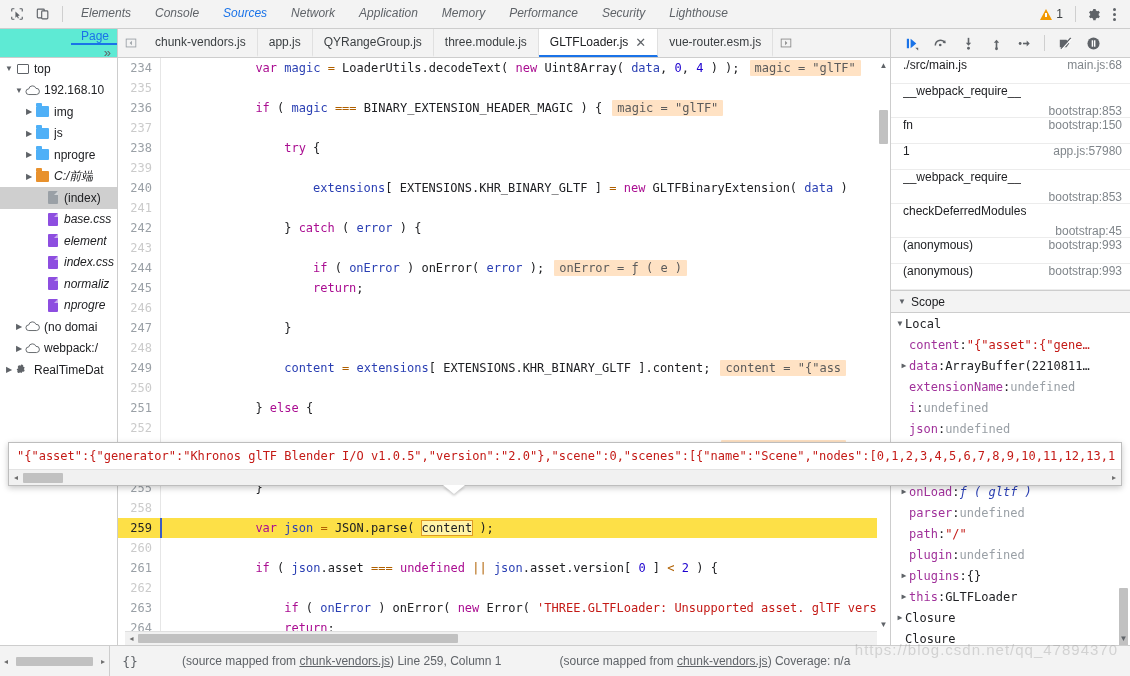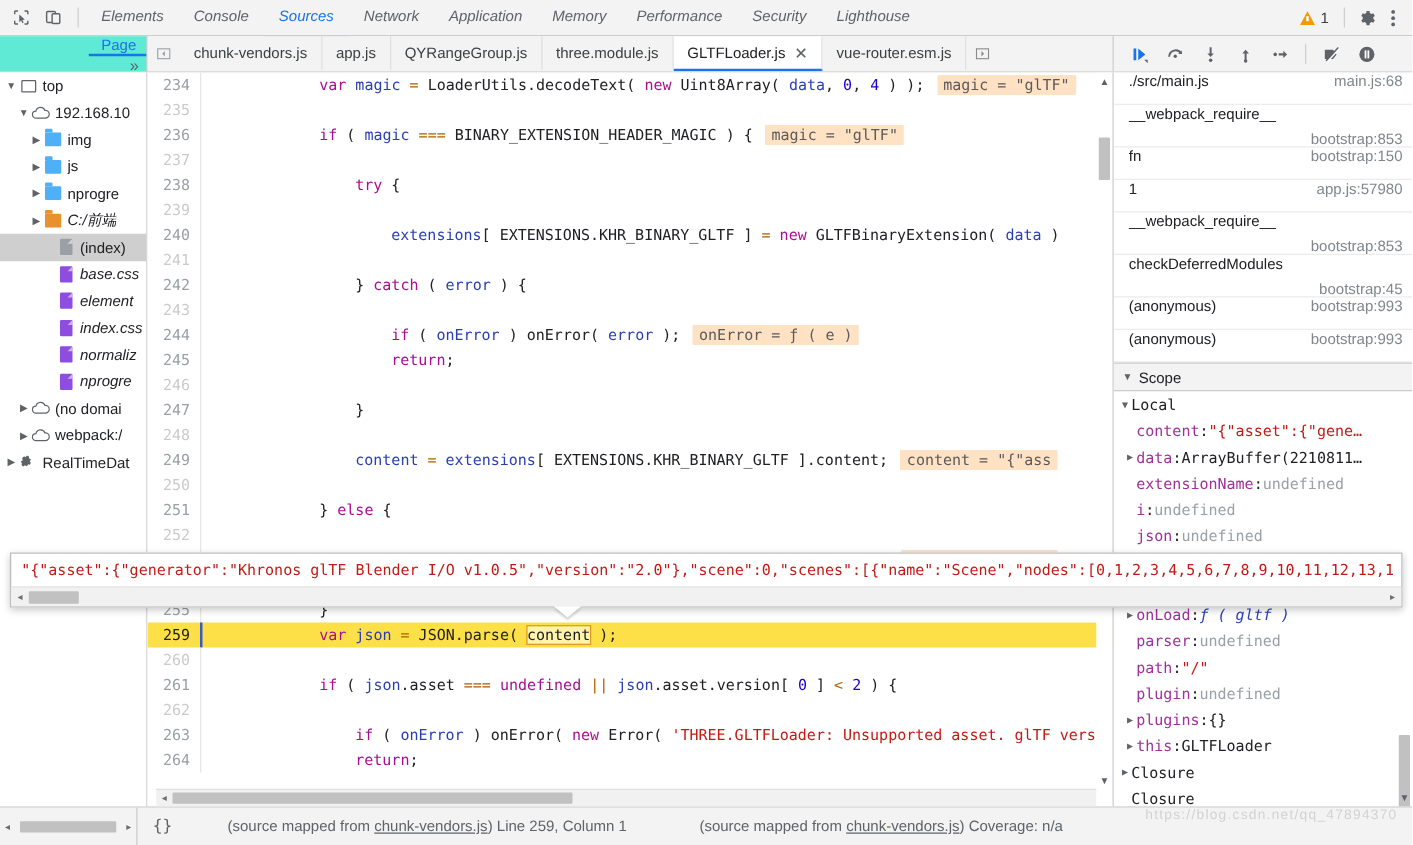--- a/index.html
+++ b/index.html
@@ -153,21 +153,21 @@
 
   
   .status-bar { height:31px; min-height:31px; display:flex; align-items:center; background:#f3f3f3; border-top:1px solid #cdcdcd; }
   .sb-left { width:110px; min-width:110px; height:100%; border-right:1px solid #cdcdcd; display:flex; align-items:center; }
   .sb-sizer { width:12px; height:100%; display:flex; align-items:center; justify-content:center; color:#6e6e6e; font-size:8px; }
   .sb-bar { flex:1; height:9px; background:#c1c1c1; margin:0 4px; border-radius:1px; }
   .pretty { width:40px; display:flex; align-items:center; justify-content:center; color:#5f6368; font-size:13px; font-family:"DejaVu Sans Mono",monospace;}
   .sb-text { font-size:12px; color:#5f6368; padding-right:26px; white-space:nowrap;margin-left:32px; }
   .sb-text a { color:#5f6368; text-decoration:underline; }
   .sb-right { margin-left:auto; display:flex; align-items:center; padding-right:10px; }
-  .wm { position:absolute; right:12px; bottom:18px; font-size:11px; color:rgba(150,150,150,.35); letter-spacing:1px; pointer-events:none; user-select:none; }
+  .wm { position:absolute; right:12px; bottom:18px; font-size:15px; color:rgba(150,150,150,.35); letter-spacing:1px; pointer-events:none; user-select:none; }
 </style>
 </head>
 <body>
 
 <div class="app">
 
   <div class="main-toolbar">
     <div class="tb-icon">
       <svg width="14" height="14" viewBox="0 0 16 16">
           <path d="M2 2h3M2 2v3M14 2h-3M14 2v3M2 14h3M2 14v-3M14 14h-3M14 14v-3" stroke="#5f6368" stroke-width="1.3" fill="none"></path>
@@ -454,20 +454,21 @@
             <div class="cl"><div class="gutter dim">248</div><div class="codetxt"></div></div>
             <div class="cl"><div class="gutter ">249</div><div class="codetxt" style="padding-left: 123.2px;"><span class="s-blue">content</span><span class="s-op"> = </span><span class="s-blue">extensions</span><span class="s-id">[ </span><span class="s-id">EXTENSIONS</span><span class="s-id">.KHR_BINARY_GLTF ].content;</span><span class="inline-val" style="margin-left: 10px;">content = "{"ass</span></div></div>
             <div class="cl"><div class="gutter dim">250</div><div class="codetxt"></div></div>
             <div class="cl"><div class="gutter ">251</div><div class="codetxt" style="padding-left: 94.4px;"><span class="s-id">} </span><span class="s-kw">else</span><span class="s-id"> {</span></div></div>
             <div class="cl"><div class="gutter dim">252</div><div class="codetxt"></div></div>
             <div class="cl"><div class="gutter ">253</div><div class="codetxt" style="padding-left: 123.2px;"><span class="s-blue">content</span><span class="s-op"> = </span><span class="s-id">LoaderUtils</span><span class="s-id">.decodeText( </span><span class="s-kw">new </span><span class="s-id">Uint8Array( </span><span class="s-blue">data</span><span class="s-id"> ) );</span><span class="inline-val" style="margin-left: 10px;">content = "{"ass</span></div></div>
             <div class="cl"><div class="gutter dim">254</div><div class="codetxt"></div></div>
             <div class="cl"><div class="gutter ">255</div><div class="codetxt" style="padding-left: 94.4px;"><span class="s-id">}</span></div></div>
           </div>
         <div id="code-lower" style="margin-top:0;">
+            <div class="cl"><div class="gutter dim">258</div><div class="codetxt"></div></div>
             <div class="cl exec-line"><div class="gutter exec">259</div><div class="codetxt" style="padding-left: 94.4px;"><span class="s-kw">var </span><span class="s-blue">json</span><span class="s-op"> = </span><span class="s-id">JSON</span><span class="s-id">.parse( </span><span class="sel-token">content</span><span class="s-id"> );</span></div><span class="exec-marker"></span></div>
             <div class="cl"><div class="gutter dim">260</div><div class="codetxt"></div></div>
             <div class="cl"><div class="gutter ">261</div><div class="codetxt" style="padding-left: 94.4px;"><span class="s-kw">if</span><span class="s-id"> ( </span><span class="s-blue">json</span><span class="s-id">.asset </span><span class="s-op">=== </span><span class="s-kw">undefined</span><span class="s-id"> </span><span class="s-op">||</span><span class="s-id"> </span><span class="s-blue">json</span><span class="s-id">.asset.version[ </span><span class="s-num">0</span><span class="s-id"> ] </span><span class="s-op">&lt; </span><span class="s-num">2</span><span class="s-id"> ) {</span></div></div>
             <div class="cl"><div class="gutter dim">262</div><div class="codetxt"></div></div>
             <div class="cl"><div class="gutter ">263</div><div class="codetxt" style="padding-left: 123.2px;"><span class="s-kw">if</span><span class="s-id"> ( </span><span class="s-blue">onError</span><span class="s-id"> ) </span><span class="s-id">onError( </span><span class="s-kw">new </span><span class="s-id">Error( </span><span class="s-str">'THREE.GLTFLoader: Unsupported asset. glTF vers</span></div></div>
             <div class="cl"><div class="gutter ">264</div><div class="codetxt" style="padding-left: 123.2px;"><span class="s-kw">return</span><span class="s-id">;</span></div></div>
           </div>
       </div>
 
       <div class="v-scroll">

